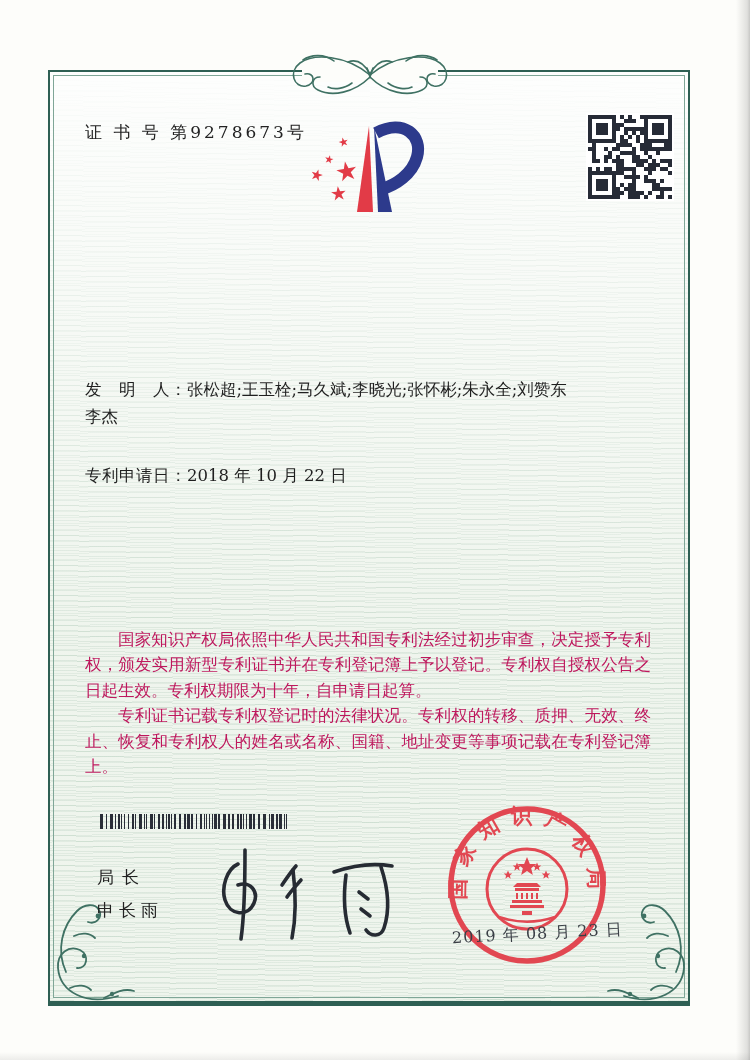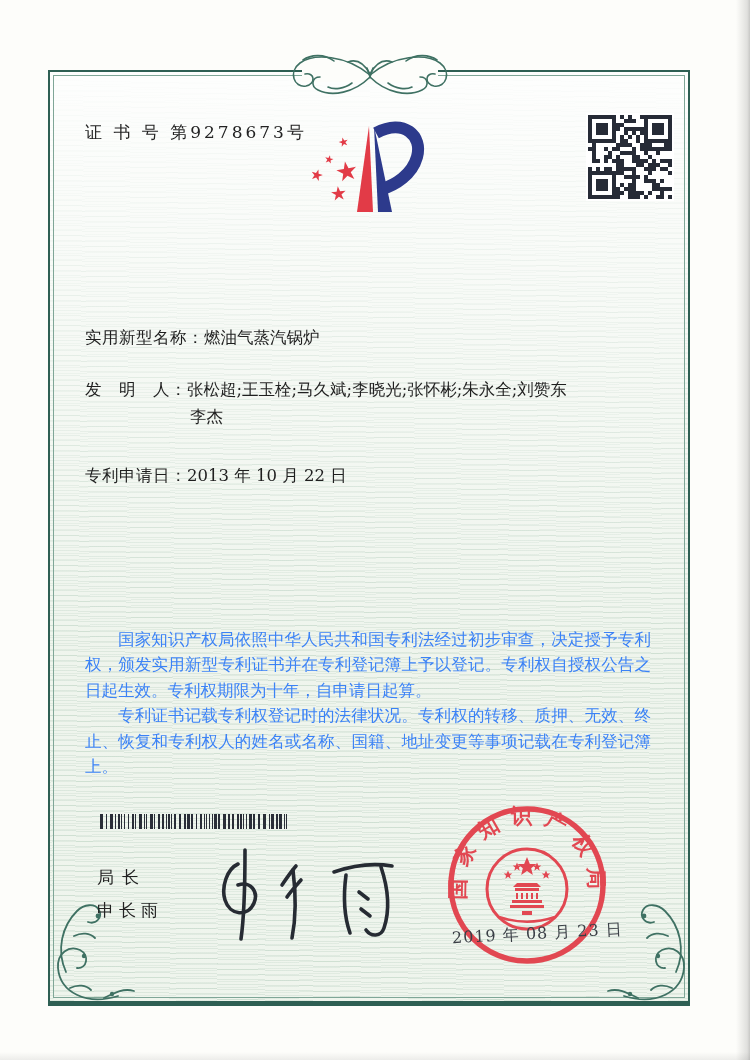--- a/index.html
+++ b/index.html
@@ -45,21 +45,21 @@
     font-size:34px; font-weight:bold; letter-spacing:3px; color:#141414; }
 
   
   .row { position:absolute; left:85px; font-size:16.5px; line-height:27px; color:#1f1f1f; white-space:nowrap; }
   .row .lbl { letter-spacing:0.5px; }
   .pair2 { position:absolute; left:252px; top:0; }
   .val2 { }
 
   
   .body-text { position:absolute; left:85px; top:627px; width:566px;
-    font-size:16.5px; line-height:25.4px; text-align:justify; color:#3b82f6; }
+    font-size:16.5px; line-height:25.4px; text-align:justify; color:#be185d; }
   .body-text p { text-indent:2em; }
 
   
   .barcode { position:absolute; left:100px; top:814px; width:190px; height:15px; }
   .barcode i { position:absolute; top:0; height:100%; background:#2a2e38; }
 
   
   .sig-role { position:absolute; left:97px; top:866px; font-size:17px; letter-spacing:8px; color:#222; }
   .sig-name { position:absolute; left:97px; top:899px; font-size:17px; letter-spacing:5px; color:#222; }
   .sig-hand { position:absolute; left:208px; top:842px; }
@@ -384,32 +384,29 @@
       <i style="left: 42px; top: 82px;"></i>
       <i style="left: 46px; top: 82px;"></i>
       <i style="left: 50px; top: 82px;"></i>
       <i style="left: 58px; top: 82px;"></i>
       <i style="left: 70px; top: 82px;"></i>
       <i style="left: 74px; top: 82px;"></i>
       <i style="left: 82px; top: 82px;"></i>
     </div>
 
 
-  <div class="row" style="top:324px;">
-    <span class="lbl">实用新型名称：</span><span class="val">燃油气蒸汽锅炉</span>
-  </div>
 
   <div class="row" style="top:376px;">
     <span class="lbl">发　明　人：</span><span class="val">张松超;王玉栓;马久斌;李晓光;张怀彬;朱永全;刘赞东</span>
-    <div style="margin-left:105px;">李杰</div>
+    <div style="">李杰</div>
   </div>
 
 
   <div class="row" style="top:462px;">
-    <span class="lbl">专利申请日：</span><span class="val">2013 年 10 月 22 日</span>
+    <span class="lbl">专利申请日：</span><span class="val">2018 年 10 月 22 日</span>
   </div>
 
 
 
 
   <div class="body-text">
     <p>国家知识产权局依照中华人民共和国专利法经过初步审查，决定授予专利权，颁发实用新型专利证书并在专利登记簿上予以登记。专利权自授权公告之日起生效。专利权期限为十年，自申请日起算。</p>
     <p>专利证书记载专利权登记时的法律状况。专利权的转移、质押、无效、终止、恢复和专利权人的姓名或名称、国籍、地址变更等事项记载在专利登记簿上。</p>
   </div>
 

